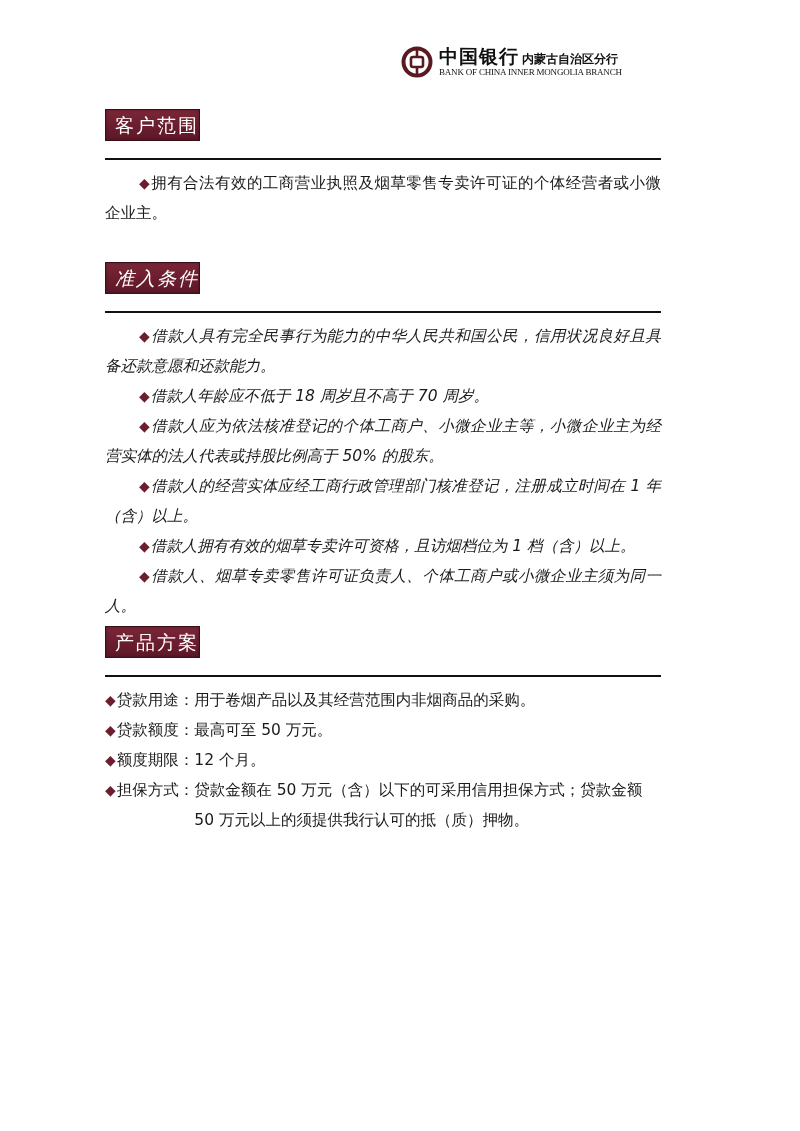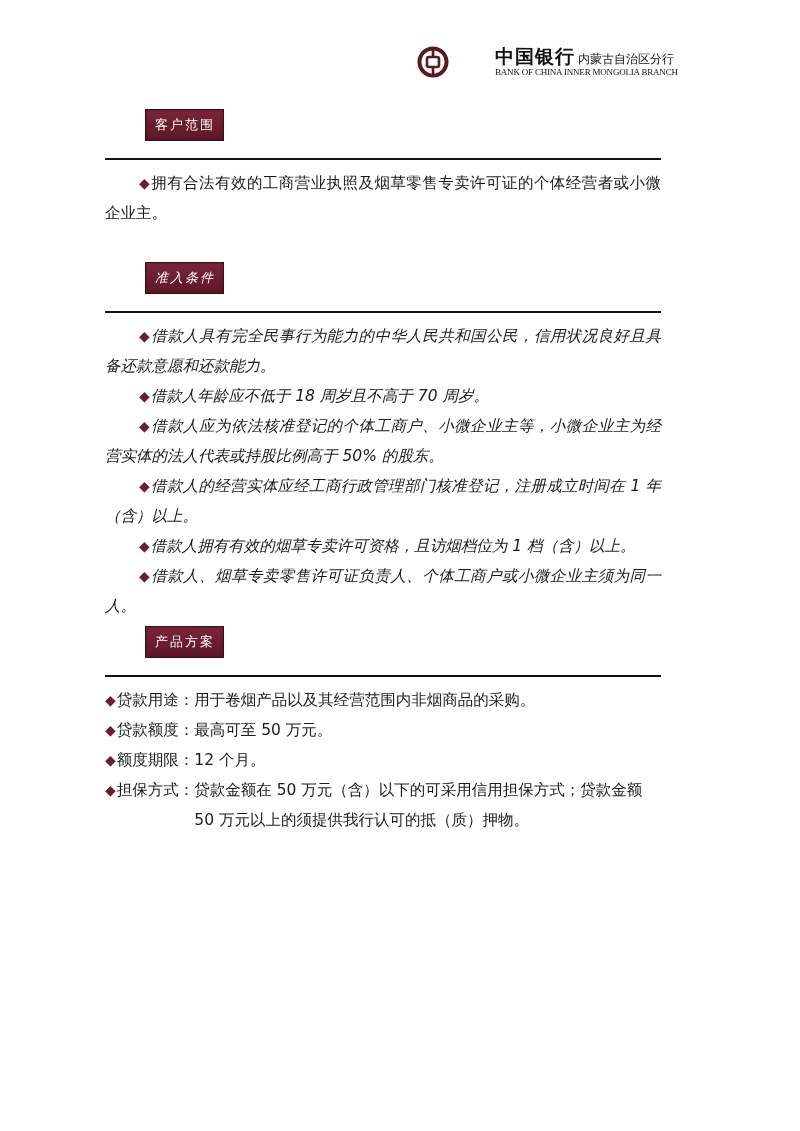--- a/index.html
+++ b/index.html
@@ -10,27 +10,26 @@
     body {
       width: 800px;
       height: 1131px;
       position: relative;
       overflow: hidden;
       font-family: "DejaVu Sans", "Liberation Sans", sans-serif;
       color: #1a1a1a;
     }
     .header-logo {
       position: absolute;
-      left: 417px;
+      left: 401px;
       top: 44px;
       width: 250px;
       height: 36px;
       display: flex;
       align-items: center;
-      gap: 40px;
     }
     .logo-mark {
       width: 32px;
       height: 32px;
       flex: 0 0 32px;
     }
     .logo-text {
       margin-left: 6px;
       display: flex;
       flex-direction: column;
@@ -44,21 +43,21 @@
     .logo-cn-main {
       font-family: "DejaVu Serif", "Liberation Serif", serif;
       font-size: 19px;
       font-weight: bold;
       letter-spacing: 1px;
       color: #111;
     }
     .logo-cn-branch {
       font-family: "DejaVu Serif", "Liberation Serif", serif;
       font-size: 12px;
-      font-weight: normal;
+      font-weight: bold;
       margin-left: 3px;
       color: #111;
     }
     .logo-en {
       font-family: "Liberation Serif", "DejaVu Serif", serif;
       font-size: 9px;
       font-weight: normal;
       margin-top: 2px;
       white-space: nowrap;
       letter-spacing: -0.2px;
@@ -67,27 +66,26 @@
 
     .section {
       position: absolute;
       left: 105px;
       width: 556px;
     }
     .section-heading {
       display: inline-block;
       background: linear-gradient(180deg, #7a2638 0%, #6a1d2e 55%, #5e1828 100%);
       color: #ffffff;
-      font-size: 13px;
+      font-size: 19px;
       letter-spacing: 2px;
-      padding: 3px 8px 3px 9px;
+      padding: 3px 0 3px 9px;
       border: 1px solid #3a0f18;
       box-shadow: inset 0 0 3px rgba(0,0,0,0.35);
       line-height: 24px;
-      margin-left: 40px;
     }
     .section-rule {
       height: 0;
       border-top: 2px solid #111;
       margin-top: 17px;
       margin-bottom: 8px;
     }
     .para {
       font-size: 15.5px;
       line-height: 30px;

